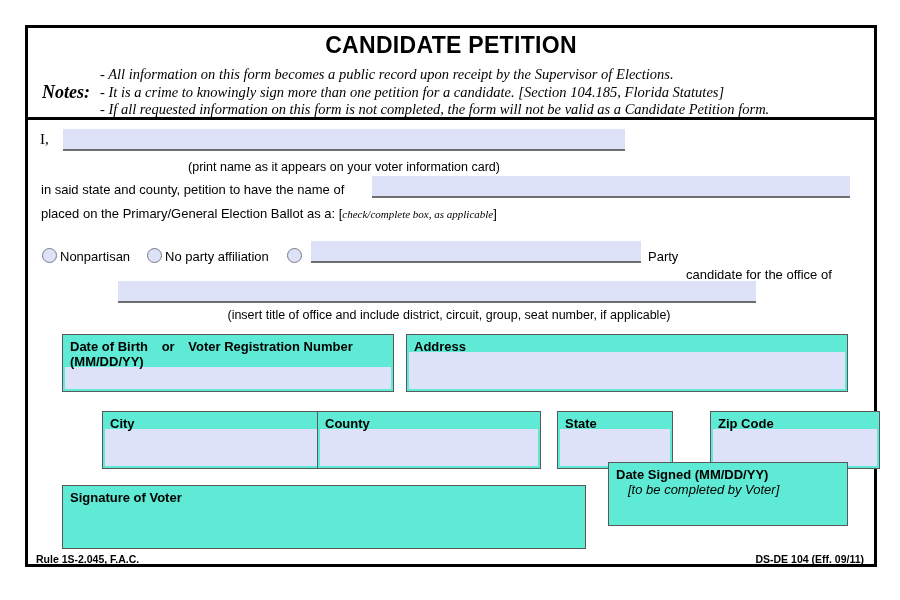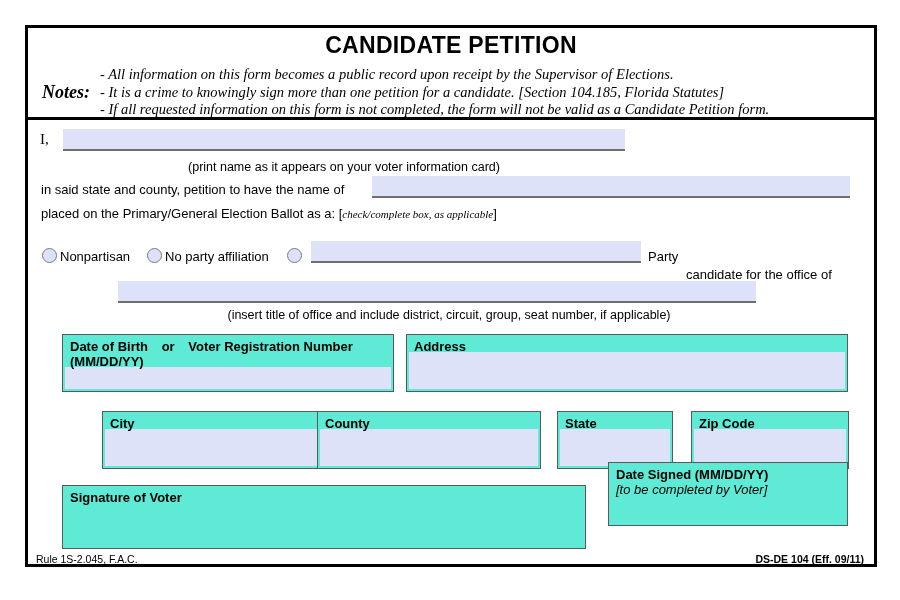--- a/index.html
+++ b/index.html
@@ -115,33 +115,34 @@
     left: 7px; top: 4px;
     font-size: 13px;
     font-weight: bold;
     line-height: 15px;
     white-space: nowrap;
     z-index: 2;
   }
   .fbox .fbox-sub {
     font-weight: normal;
     font-style: italic;
+    margin-left: 12px;
   }
   .fbox .fbox-fill {
     position: absolute;
     left: 2px; right: 2px; bottom: 2px;
     background: #dde2f8;
   }
 
   
   .footer-left {
     position: absolute;
     left: 36px; top: 553px;
     font-size: 10.5px;
-    font-weight: normal;
+    font-weight: bold;
   }
   .footer-right {
     position: absolute;
     right: 36px; top: 553px;
     font-size: 10.5px;
     font-weight: bold;
   }
 </style>
 </head>
 <body>
@@ -218,21 +219,21 @@
   <div class="fbox" style="left:317px; top:411px; width:224px; height:58px;">
     <div class="fbox-label">County</div>
     <div class="fbox-fill" style="height:37px;"></div>
   </div>
 
   <div class="fbox" style="left:557px; top:411px; width:116px; height:58px;">
     <div class="fbox-label">State</div>
     <div class="fbox-fill" style="height:37px;"></div>
   </div>
 
-  <div class="fbox" style="left:691px; top:411px; width:158px; height:58px;">
+  <div class="fbox" style="left:710px; top:411px; width:170px; height:58px;">
     <div class="fbox-label">Zip Code</div>
     <div class="fbox-fill" style="height:37px;"></div>
   </div>
 
   <div class="fbox" style="left:62px; top:485px; width:524px; height:64px;">
     <div class="fbox-label">Signature of Voter</div>
   </div>
 
   <div class="fbox" style="left:608px; top:462px; width:240px; height:64px;">
     <div class="fbox-label">

